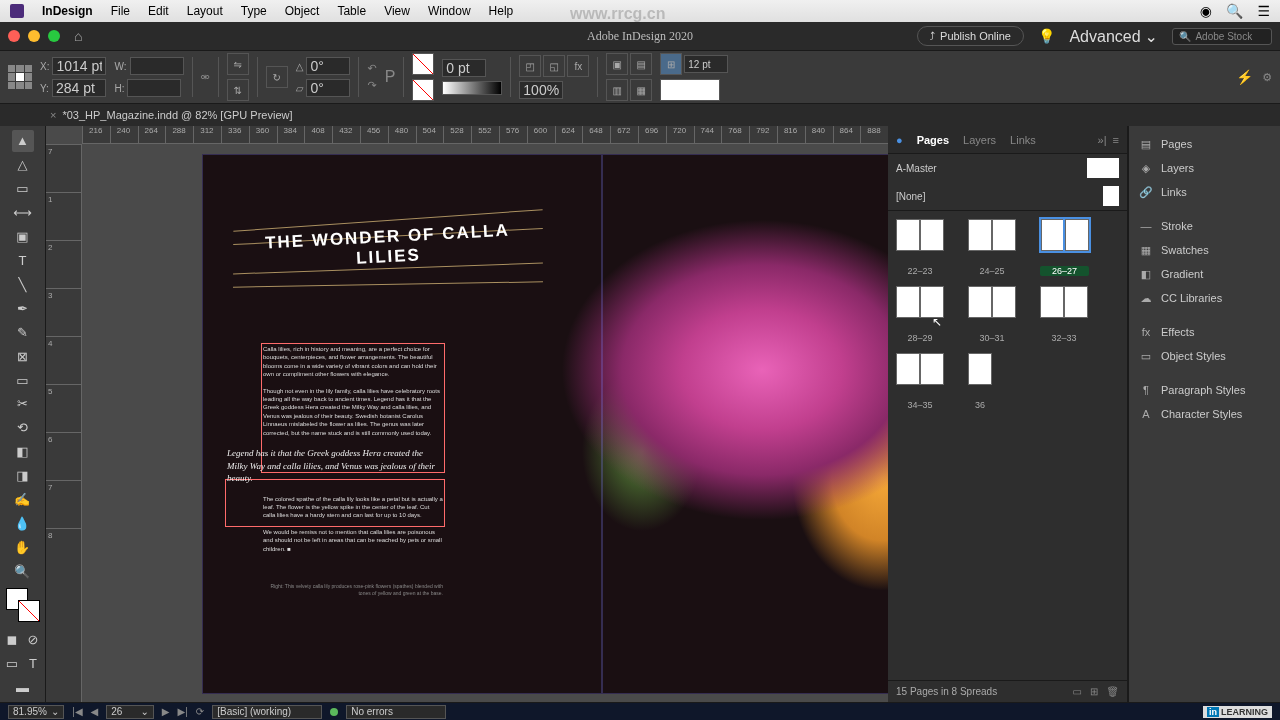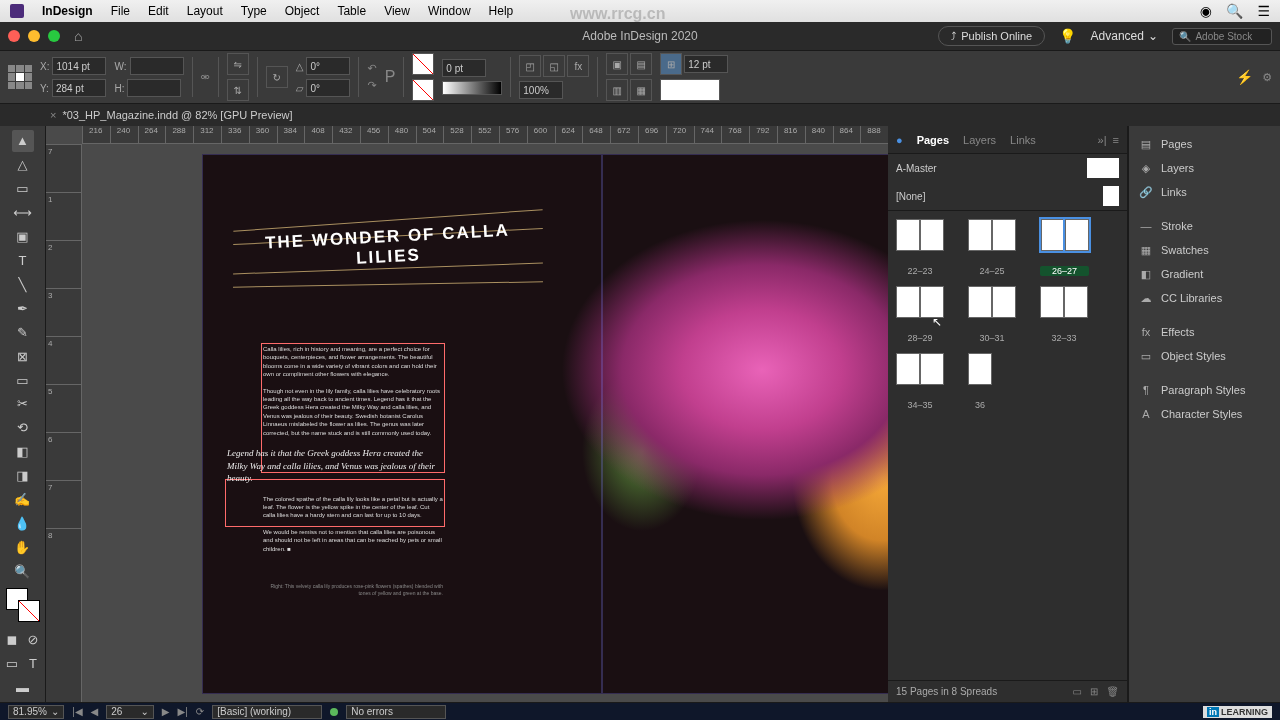--- a/index.html
+++ b/index.html
@@ -11,33 +11,33 @@
 .mac-menubar-right { margin-left: auto; display: flex; gap: 14px; align-items: center; }
 .mac-menubar-right span { font-size: 14px; }
 
 .app-chrome { height: 28px; background: #2a2a2a; display: flex; align-items: center; padding: 0 8px; position: relative; }
 .window-btns { display: flex; gap: 8px; }
 .wb { width: 12px; height: 12px; border-radius: 50%; }
 .wb.red { background: #ff5f57; }
 .wb.yel { background: #ffbd2e; }
 .wb.grn { background: #28c940; }
 .home-icon { margin-left: 14px; color: #aaa; font-size: 14px; }
-.app-title { position: absolute; left: 50%; transform: translateX(-50%); color: #bbb; font-size: 12px; }
+.app-title { position: absolute; left: 50%; transform: translateX(-50%); color: #bbb; font-size: 12px; font-family: Liberation Serif, serif; }
 .right-chrome { margin-left: auto; display: flex; align-items: center; gap: 14px; }
 .publish-btn { border: 1px solid #555; border-radius: 14px; padding: 3px 12px; color: #ddd; font-size: 11px; display: flex; align-items: center; gap: 5px; }
 .bulb { color: #888; font-size: 14px; }
-.workspace-sel { color: #ddd; font-size: 12px; display: flex; align-items: flex-end; gap: 4px; }
+.workspace-sel { color: #ddd; font-size: 16px; display: flex; align-items: flex-end; gap: 4px; }
 .search-stock { display: flex; align-items: center; gap: 4px; background: #222; border: 1px solid #555; border-radius: 3px; padding: 2px 6px; width: 100px; color: #888; font-size: 10px; }
 
 .control-bar { height: 54px; background: #3a3a3a; border-top: 1px solid #1a1a1a; border-bottom: 1px solid #1a1a1a; display: flex; align-items: center; padding: 0 8px; gap: 8px; }
 .cb-grid { width: 24px; height: 24px; display: grid; grid-template: repeat(3,1fr)/repeat(3,1fr); gap: 1px; }
 .cb-grid span { background: #888; }
 .cb-field { display: flex; align-items: center; gap: 3px; }
 .cb-field label { color: #aaa; font-size: 10px; }
-.cb-field input { width: 54px; height: 18px; background: #2a2a2a; border: 1px solid #555; color: #ccc; font-size: 10px; padding: 0 3px; }
+.cb-field input { width: 54px; height: 18px; background: #2a2a2a; border: 1px solid #555; color: #ccc; font-size: 14px; padding: 0 3px; }
 .cb-stack { display: flex; flex-direction: column; gap: 4px; }
 .cb-icon { width: 22px; height: 22px; border: 1px solid #555; display: flex; align-items: center; justify-content: center; color: #aaa; font-size: 10px; }
 .cb-swatch { width: 22px; height: 22px; border: 1px solid #555; }
 .cb-swatch.none { background: linear-gradient(to top right, #fff 48%, red 48%, red 52%, #fff 52%); }
 .cb-swatch.white { background: #fff; }
 .cb-gradient-bar { width: 60px; height: 14px; background: linear-gradient(to right, #fff, #000); border: 1px solid #555; }
 .cb-sep { width: 1px; height: 40px; background: #555; }
 .lightning { margin-left: auto; color: #888; font-size: 14px; }
 
 .doc-tab-row { height: 22px; background: #2a2a2a; display: flex; align-items: center; padding-left: 50px; }

